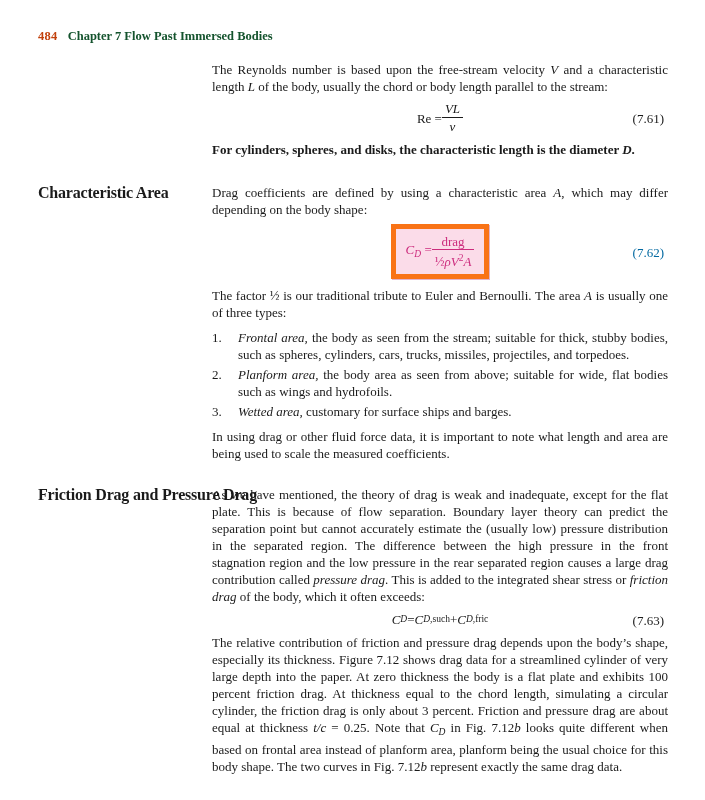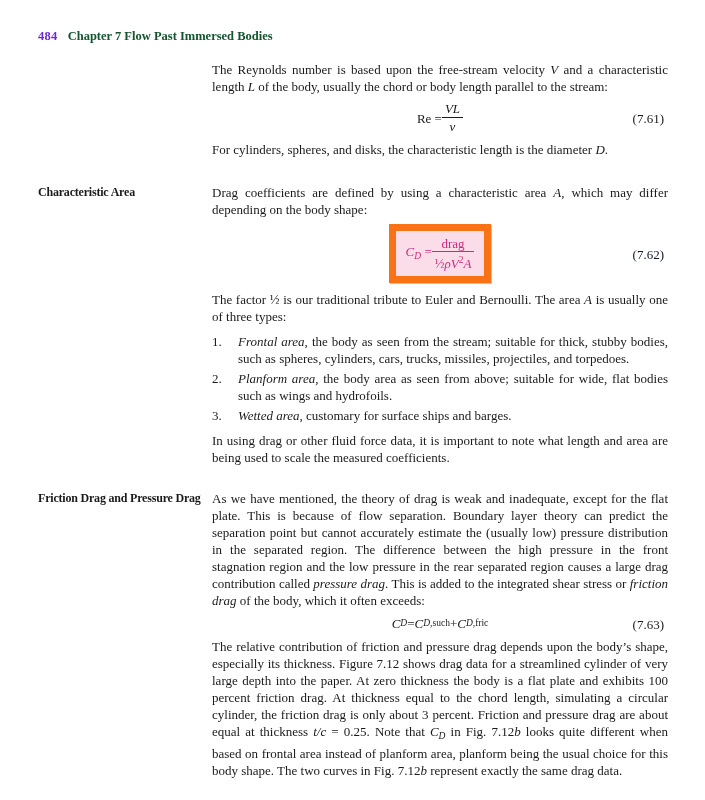--- a/index.html
+++ b/index.html
@@ -8,51 +8,51 @@
     width:705px;height:800px;
     background:#ffffff;
     overflow:hidden;
     font-family:"Liberation Serif", serif;
     font-size:13px;line-height:17px;color:#1a1a1a;
     box-sizing:border-box;
     padding:28px 37px 0 38px;
   }
   
   .pagehead{display:flex;align-items:baseline;gap:10px;font-size:12.5px;margin-bottom:2px;}
-  .pagenum{font-weight:bold;color:#6d28d9;letter-spacing:.3px;}
+  .pagenum{font-weight:bold;color:#c2410c;letter-spacing:.3px;}
   .chapter{color:#14532d;font-weight:bold;}
   
   .row{display:flex;}
   .mcol{width:174px;flex:0 0 174px;}
   .ccol{width:456px;flex:0 0 456px;}
   .mhead{
-    font-weight:bold;font-size:12px;letter-spacing:-0.2px;
+    font-weight:bold;font-size:16px;letter-spacing:-0.2px;
     white-space:nowrap;line-height:17px;margin:0;
   }
   p{margin:0;text-align:justify;}
   .mt16{margin-top:16px;}
   .mt8{margin-top:8px;}
-  .mt6{margin-top:6px;}
+  .mt6{margin-top:6px;font-weight:bold;}
   .sec1{margin-top:26px;}
   .sec2{margin-top:24px;}
   
   .it{font-style:italic;}
   .sb{font-size:9.5px;vertical-align:-2.5px;letter-spacing:0;}
   .sp{font-size:9.5px;vertical-align:5px;}
   
   .eqline{position:relative;display:flex;align-items:flex-start;justify-content:center;margin:6px 0;}
   .eqtag{position:absolute;right:4px;top:50%;transform:translateY(-50%);}
-  .eqtag.accent{color:#0f172a;}
+  .eqtag.accent{color:#0369a1;}
   .eq{display:inline-flex;align-items:center;}
   .frac{display:inline-block;vertical-align:middle;text-align:center;line-height:16px;}
   .frac .fnum{display:block;padding:0 3px 0;border-bottom:1px solid currentColor;}
   .frac .fden{display:block;padding:1px 3px 0;}
   .eqbox{
     display:inline-flex;align-items:center;
-    background:#fbdce9;border:7px solid #f97316;
+    background:#fbdce9;border:5px solid #f97316;
     box-shadow:1px 1px 0 rgba(170,40,110,.35);
     padding:5px 10px;color:#cc2b7d;
   }
   .eqbox .frac{line-height:15px;}
   
   .list{margin-top:8px;}
   .li{display:flex;margin-top:3px;}
   .li:first-child{margin-top:0;}
   .li-num{flex:0 0 26px;}
   .li-text{flex:1;text-align:justify;}

